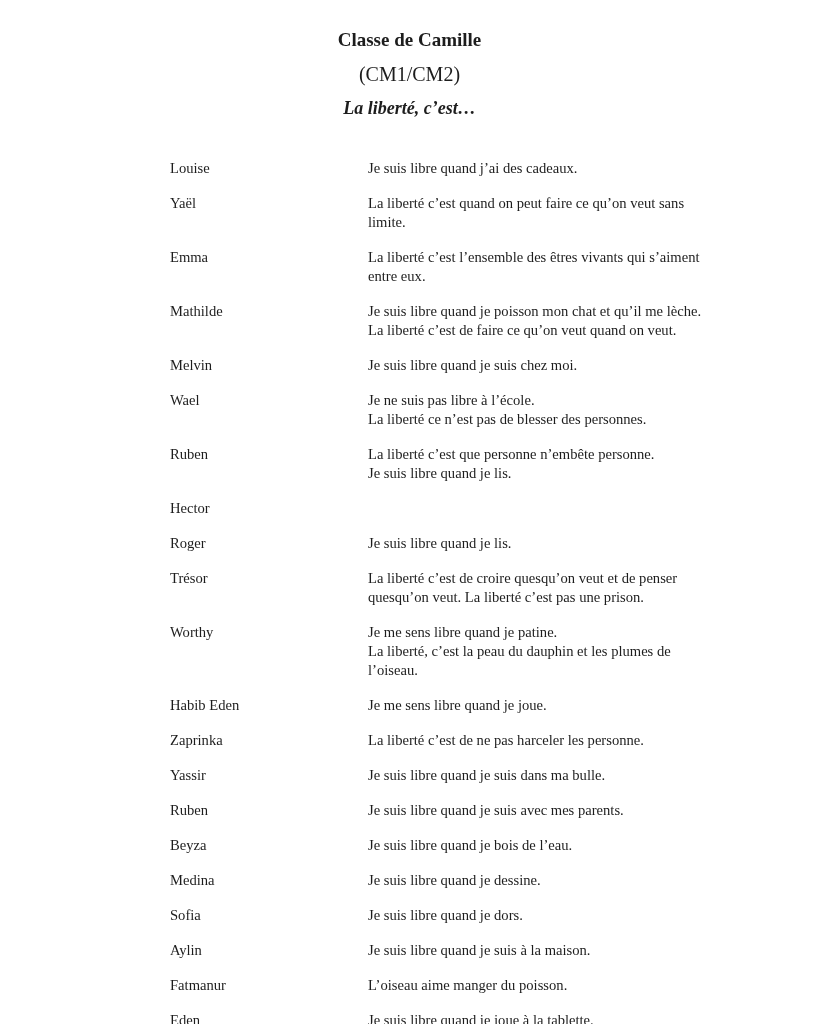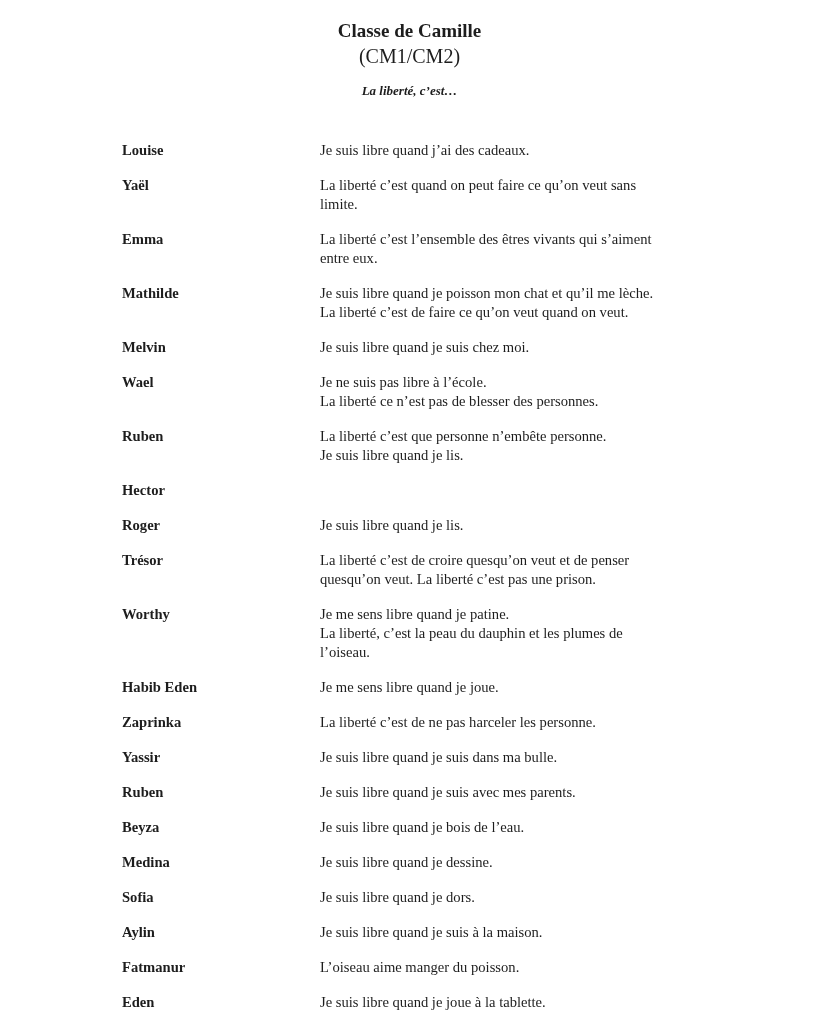--- a/index.html
+++ b/index.html
@@ -18,51 +18,52 @@
     width: 819px;
     height: 1024px;
     box-sizing: border-box;
     background: #ffffff;
   }
   .doc-header {
     padding-top: 16px;
     text-align: center;
   }
   .doc-title {
-    margin: 4px;
+    margin: 13px;
     font-size: 19px;
     line-height: 22px;
     font-weight: bold;
   }
   .doc-subtitle {
     margin-top: 2px;
     font-size: 20px;
     line-height: 20px;
     font-weight: normal;
   }
   .doc-tagline {
     margin-top: 15px;
-    font-size: 13px;
+    font-size: 18px;
     line-height: 19px;
     font-weight: bold;
     font-style: italic;
   }
   .entries {
     margin: 41px 60px 0 122px;
     font-size: 14.6px;
     line-height: 19px;
   }
   .row {
     display: flex;
     margin-bottom: 16px;
   }
   .name {
     width: 198px;
     flex: 0 0 198px;
-    font-weight: bold;
+    font-weight: normal;
+    margin-left: 48px;
   }
   .quote {
     flex: 1;
   }
   .quote-line {
     white-space: nowrap;
     font-family: Liberation Serif, serif;
   }
 </style>
 </head>

